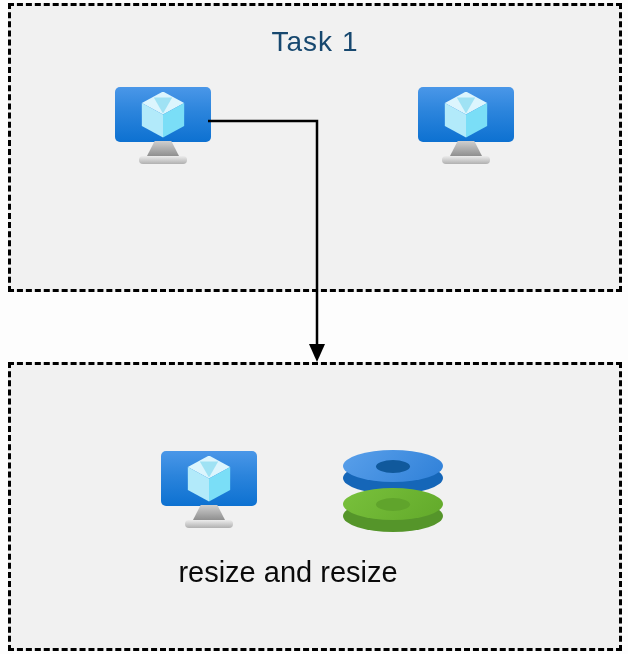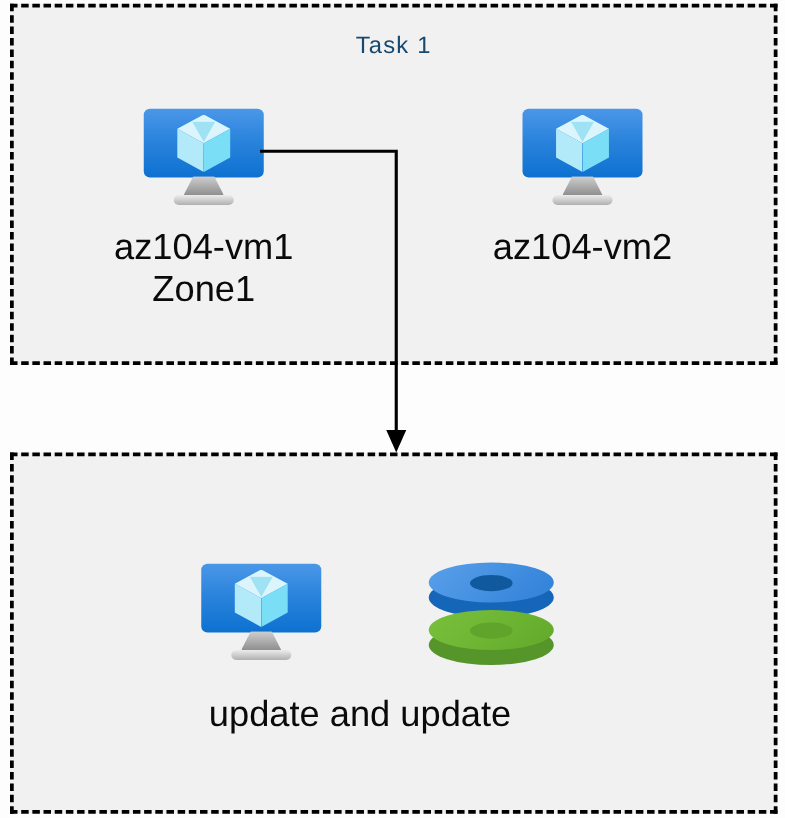--- a/index.html
+++ b/index.html
@@ -13,21 +13,21 @@
   html,body{margin:0;padding:0;}
   body{background:var(--canvas-bg);font-family:"Liberation Sans", sans-serif;}
   .canvas{position:relative;width:628px;height:654px;background:var(--canvas-bg);overflow:hidden;}
 
   .task-box{position:absolute;box-sizing:border-box;background:var(--box-fill);
             border:3px dashed var(--box-border);}
   #task1-box{left:8px;top:3px;width:614px;height:289px;}
   #task2-box{left:8px;top:362px;width:614px;height:289px;}
 
   .task-title{position:absolute;left:0;top:20px;width:100%;text-align:center;
-              font-size:19px;color:var(--title-text);letter-spacing:1px;}
+              font-size:28px;color:var(--title-text);letter-spacing:1px;}
 
   .vm-label{position:absolute;text-align:center;font-size:29px;line-height:34px;
             color:var(--label-text);}
   .caption{position:absolute;text-align:center;font-size:29px;color:var(--label-text);}
 
   
   .vm-icon{position:absolute;width:96px;height:78px;}
   .vm-screen{position:absolute;left:0;top:0;width:96px;height:55px;border-radius:5px;
              background:linear-gradient(180deg,var(--monitor-top) 0%,var(--monitor-mid) 45%,var(--monitor-bottom) 100%);}
   .vm-cube{position:absolute;left:50%;top:50%;transform:translate(-50%,-50%);width:46px;height:46px;}
@@ -71,39 +71,34 @@
         <div class="vm-cube">
           <span class="face cube-top"></span>
           <span class="face cube-notch"></span>
           <span class="face cube-left"></span>
           <span class="face cube-right"></span>
         </div>
       </div>
       <div class="vm-stand"></div>
       <div class="vm-base"></div>
     </div>
-    <div class="vm-label" style="left:32px;top:175px;width:240px;">
-      <div>az104-vm1</div>
-      <div>Zone1</div>
-    </div>
 
     <div class="vm-icon" style="left:407px;top:81px;">
       <div class="vm-screen">
         <div class="vm-cube">
           <span class="face cube-top"></span>
           <span class="face cube-notch"></span>
           <span class="face cube-left"></span>
           <span class="face cube-right"></span>
         </div>
       </div>
       <div class="vm-stand"></div>
       <div class="vm-base"></div>
     </div>
     <div class="vm-label" style="left:335px;top:175px;width:240px;">
-      <div>az104-vm2</div>
     </div>
   </div>
 
   <div class="task-box" id="task2-box">
 
     <div class="vm-icon" style="left:150px;top:86px;">
       <div class="vm-screen">
         <div class="vm-cube">
           <span class="face cube-top"></span>
           <span class="face cube-notch"></span>
@@ -121,21 +116,21 @@
         <span class="disk-top"></span>
         <span class="disk-hole"></span>
       </div>
       <div class="disk disk-green" style="top:38px;">
         <span class="disk-side"></span>
         <span class="disk-top"></span>
         <span class="disk-hole"></span>
       </div>
     </div>
 
-    <div class="caption" style="left:77px;top:191px;width:400px;">update and update</div>
+    <div class="caption" style="left:77px;top:191px;width:400px;">resize and resize</div>
   </div>
 
   <svg class="arrow-overlay" viewBox="0 0 628 654" xmlns="http://www.w3.org/2000/svg">
     <path d="M208 121 H317 V346" fill="none" stroke="#000000" stroke-width="2.5"></path>
     <polygon points="309,344 325,344 317,362" fill="#000000"></polygon>
   </svg>
 
 </div>
 
 </body></html>

